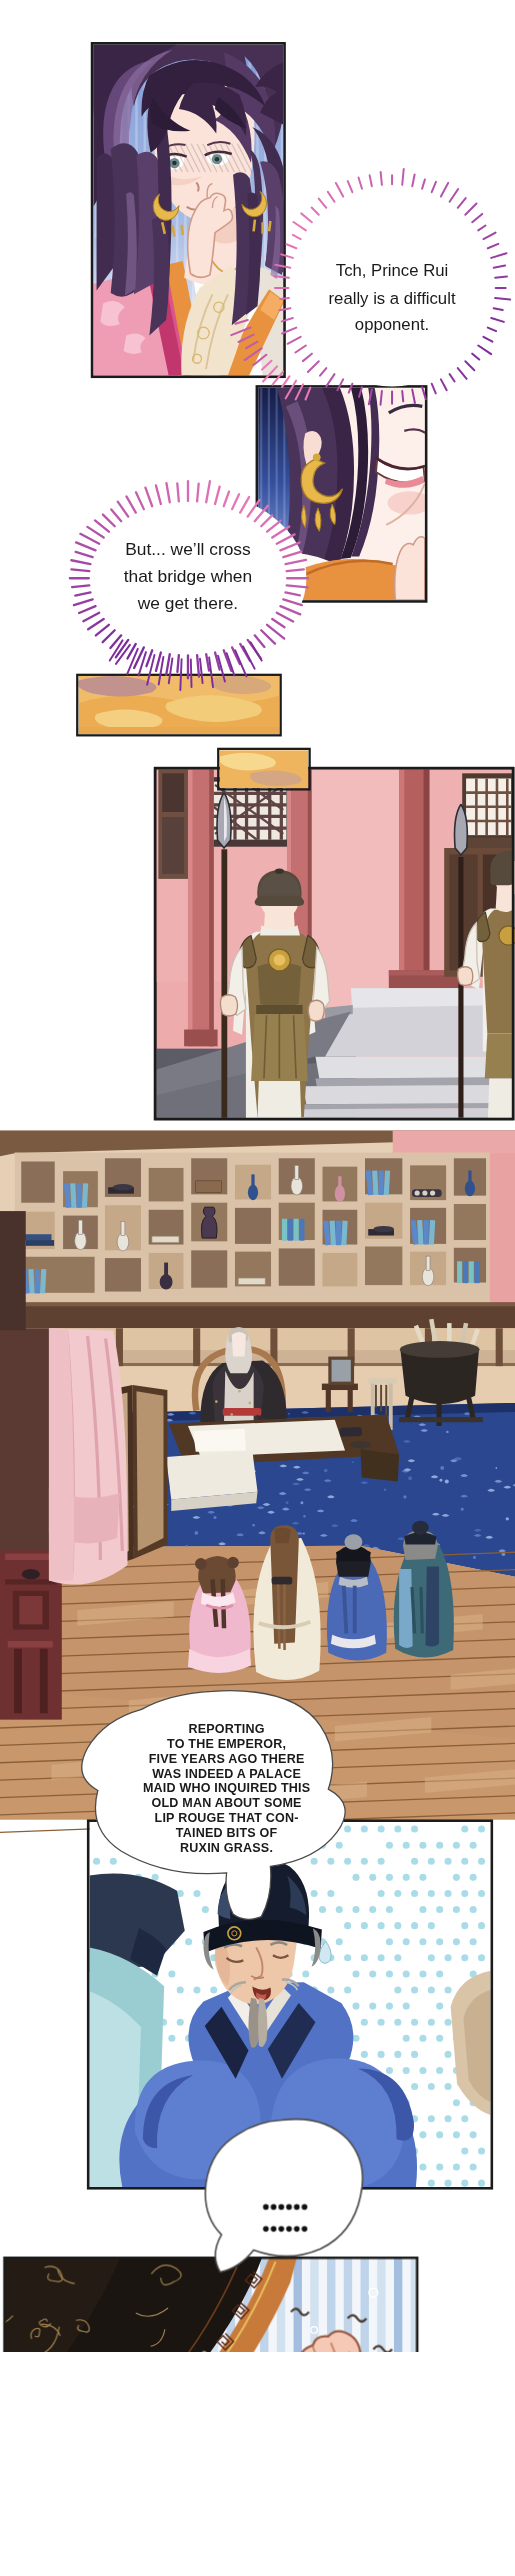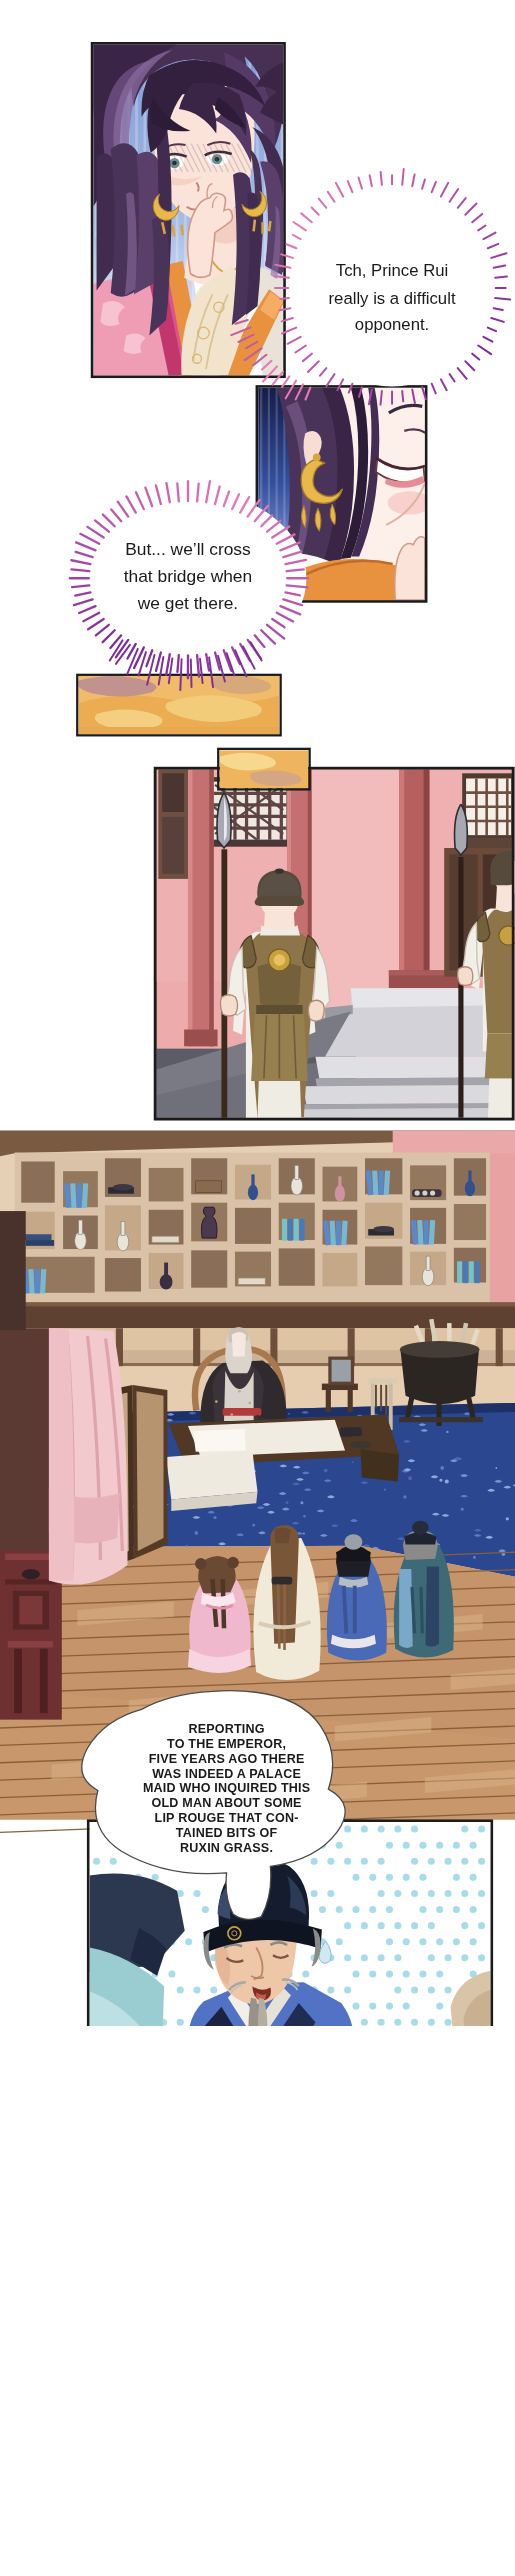--- a/index.html
+++ b/index.html
@@ -1,14 +1,14 @@
 <!DOCTYPE html>
 <html style="font-size:10.3px"><head><meta charset="utf-8"><style>
 html,body{margin:0;padding:0;background:#ffffff;}
-#page{position:relative;width:515px;height:2026px;background:#ffffff;overflow:hidden;}
+#page{position:relative;width:515px;height:2352px;background:#ffffff;overflow:hidden;}
 svg{display:block;}
 </style></head><body>
 
 <div id="page">
 <svg width="515" height="2576" viewBox="0 0 800 3999">
 <g>
         <rect x="0" y="1755" width="800" height="1070" fill="#e6d0b5"></rect>
       </g>
       <polygon points="0,1755 800,1755 800,1768 23,1790 0,1795" fill="#7b5a42"></polygon>
       <g>

